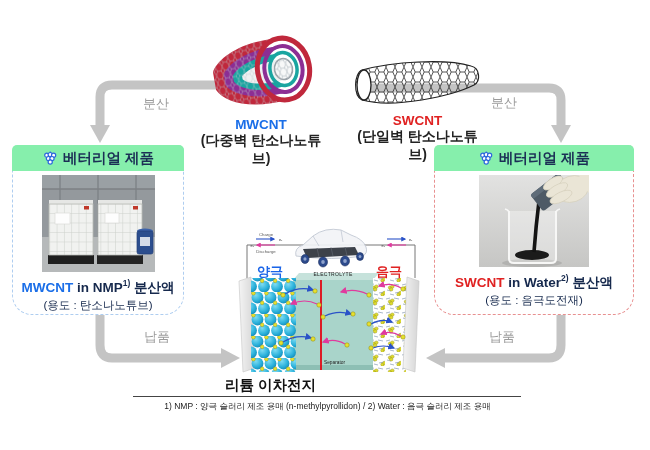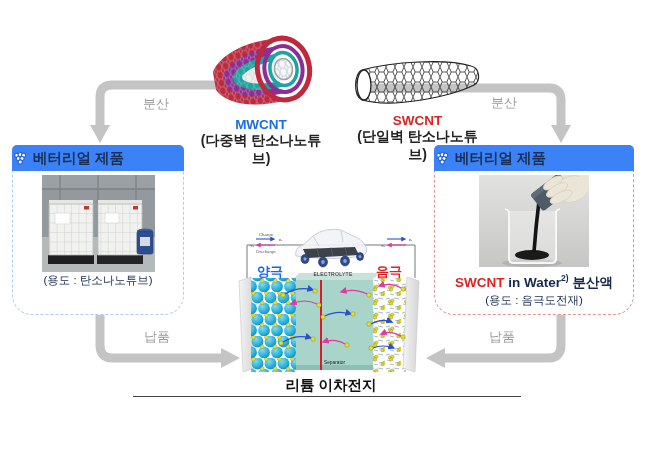--- a/index.html
+++ b/index.html
@@ -15,32 +15,32 @@
   .flow-label{z-index:3;color:#9b9b9b;font-size:13px;width:44px;text-align:center;}
   
   .cnt-block{z-index:2;text-align:center;}
   .cnt-name{font-size:13.5px;font-weight:bold;margin-top:1px;}
   .cnt-name.blue{color:#1a6ee8;}
   .cnt-name.red{color:#e02222;}
   .cnt-desc{font-size:14px;font-weight:600;color:#222;margin-top:0px;}
   
   .product-box{z-index:2;top:145px;height:170px;background:#fff;border:1.6px dashed #aecdf0;border-radius:6px 6px 20px 20px;box-sizing:border-box;}
   .product-box.right{border-color:#e89090;}
-  .product-header{height:26px;margin:-1px -1px 0 -1px;background:#3b82f6;border-radius:5px 5px 0 0;
-    display:flex;align-items:center;justify-content:flex-start;gap:5px;
+  .product-header{height:26px;margin:-1px -1px 0 -1px;background:#86efac;border-radius:5px 5px 0 0;
+    display:flex;align-items:center;justify-content:center;gap:5px;
     font-size:14.5px;font-weight:bold;color:#1b2f55;}
   .photo{margin:4px auto 0 auto;}
   .product-name{text-align:center;font-size:13.5px;font-weight:bold;color:#16294d;margin-top:6px;white-space:nowrap;}
   .product-name .hl-blue{color:#1a6ee8;}
   .product-name .hl-red{color:#e02222;}
   .product-name sup{font-size:8.5px;}
   .product-usage{text-align:center;font-size:11.5px;color:#16294d;margin-top:1px;}
   
   .battery-wrap{z-index:2;}
-  .battery-title{z-index:3;left:225px;top:376px;width:212px;text-align:center;font-size:14.5px;font-weight:bold;color:#111;}
+  .battery-title{z-index:3;left:225px;top:376px;width:212px;font-size:14.5px;font-weight:bold;color:#111;}
   .footnote-divider{z-index:2;left:133px;top:396px;width:388px;height:1px;background:#444;}
   .footnote{z-index:2;left:70px;top:401px;width:515px;text-align:center;font-size:8.5px;color:#222;}
 </style>
 </head>
 <body>
 
 <div class="canvas">
 
   <svg class="abs arrows-layer" width="650" height="450" viewBox="0 0 650 450">
     <g stroke="#c4c4c4" stroke-width="9" fill="none">
@@ -138,20 +138,23 @@
       <rect x="56" y="25" width="44" height="4" fill="#e6e7e5"></rect>
       <rect x="56" y="29" width="44" height="51" fill="url(#cage)" stroke="#b8bbb6" stroke-width="0.8"></rect>
       <rect x="13" y="38" width="15" height="11" fill="#fdfdfd" stroke="#d8d8d4" stroke-width="0.6"></rect>
       <rect x="63" y="38" width="14" height="10" fill="#fdfdfd" stroke="#d8d8d4" stroke-width="0.6"></rect>
       <rect x="42" y="31" width="5" height="3.5" fill="#c0392b"></rect>
       <rect x="91" y="31" width="5" height="3.5" fill="#c0392b"></rect>
       <ellipse cx="103" cy="56" rx="8" ry="2.6" fill="#3c62aa"></ellipse>
       <rect x="95" y="56" width="16" height="23" rx="2" fill="#2c4e8e" stroke="#24407a" stroke-width="0.7"></rect>
       <rect x="98" y="62" width="10" height="9" fill="#e8ecf2" opacity="0.9"></rect>
     </svg>
+    <div class="product-name">
+      <span class="hl-blue">MWCNT</span><span> in NMP</span><sup>1)</sup><span> 분산액</span>
+    </div>
     <div class="product-usage">(용도 : 탄소나노튜브)</div>
   </div>
 
   <div class="abs product-box right" style="left:434px;width:200px;">
     <div class="product-header">
       <svg width="16" height="16" viewBox="0 0 16 16">
         <path d="M8.2 1.6 V4" stroke="#2b66dd" stroke-width="1.1" fill="none"></path>
         <g fill="#ffffff" stroke="#2b66dd" stroke-width="1.2">
           <circle cx="4.8" cy="5.2" r="2.1"></circle>
             <circle cx="8.2" cy="4.6" r="2.1"></circle>
@@ -321,14 +324,15 @@
     </g>
 
     <text x="45" y="50" font-size="13" font-weight="bold" fill="#1a64e8" text-anchor="middle">양극</text>
     <text x="108" y="50" font-size="5" fill="#222" text-anchor="middle" letter-spacing="0.3">ELECTROLYTE</text>
     <text x="164" y="50" font-size="13" font-weight="bold" fill="#e02222" text-anchor="middle">음극</text>
   </svg>
 
   <div class="abs battery-title">리튬 이차전지</div>
 
   <div class="abs footnote-divider"></div>
+  <div class="abs footnote">1) NMP : 양극 슬러리 제조 용매 (n-methylpyrollidon)    /    2) Water : 음극 슬러리 제조 용매</div>
 
 </div>
 
 </body></html>

